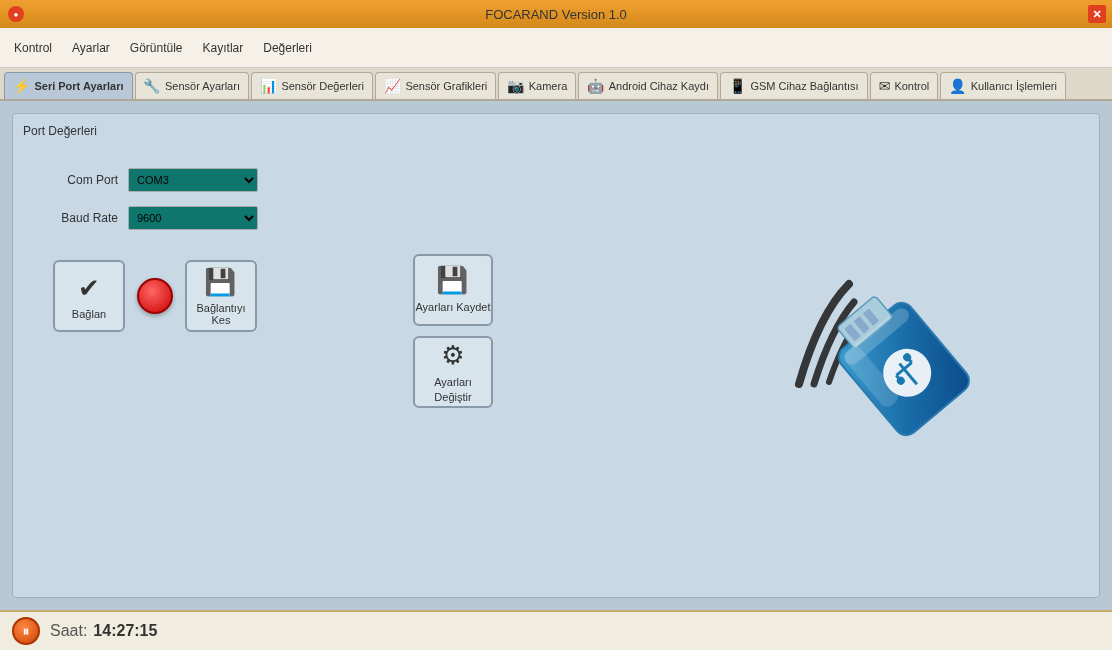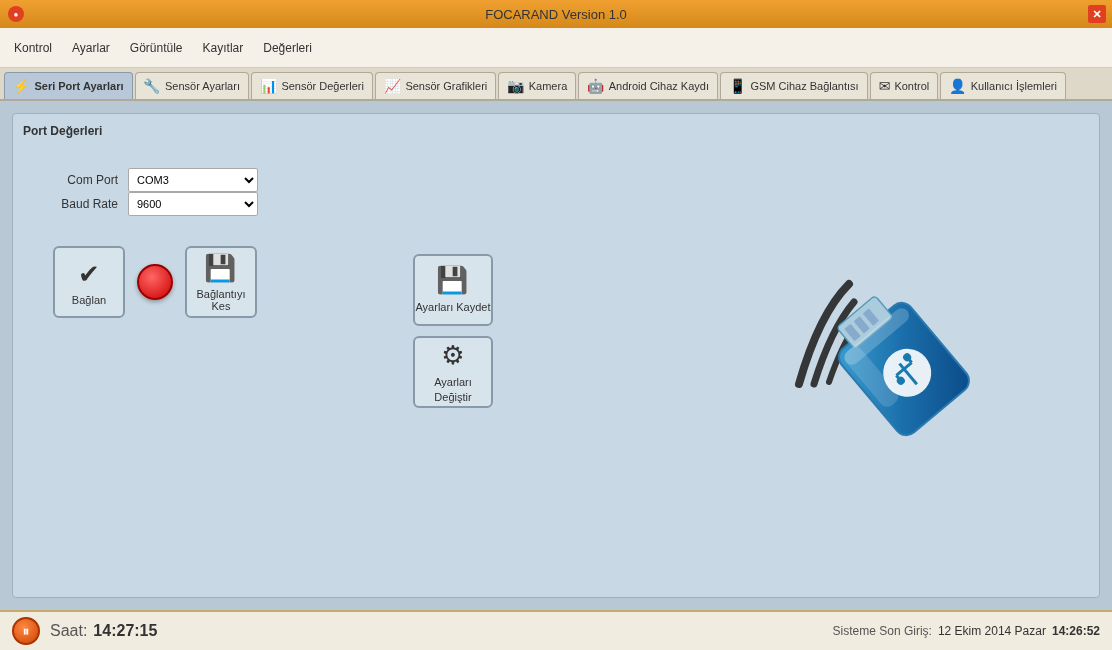--- a/index.html
+++ b/index.html
@@ -125,45 +125,46 @@
       border: 1px solid #a0b0bc;
       border-radius: 4px;
       flex: 1;
       padding: 10px;
       position: relative;
     }
     .port-panel-title {
       font-size: 12px;
       color: #333;
       margin-bottom: 18px;
-      font-weight: bold;
+      font-weight: normal;
     }
 
     .port-fields {
       display: flex;
       flex-direction: column;
+      gap: 14px;
       margin-left: 30px;
       margin-top: 30px;
     }
     .field-row {
       display: flex;
       align-items: center;
       gap: 10px;
     }
     .field-label {
       width: 65px;
       text-align: right;
       font-size: 12px;
       color: #333;
     }
     .field-select {
       width: 130px;
       height: 24px;
       border: 1px solid #aaa;
-      background: #ffffff;
+      background: #0f766e;
       border-radius: 2px;
       font-size: 11px;
       padding: 0 4px;
       cursor: pointer;
     }
 
     
     .action-buttons {
       display: flex;
       gap: 12px;
@@ -448,18 +449,13 @@
       </svg>
     </div>
 
   </div>
 </div>
 
 <div class="status-bar">
   <div class="status-icon">⏸</div>
   <span class="status-time-label">Saat:</span>
   <span class="status-time-value">14:27:15</span>
-  <div class="status-login">
-    <span>Sisteme Son Giriş:</span>
-    <span class="status-login-date">12 Ekim 2014 Pazar</span>
-    <span class="status-login-time">14:26:52</span>
-  </div>
 </div>
 
 </body></html>

